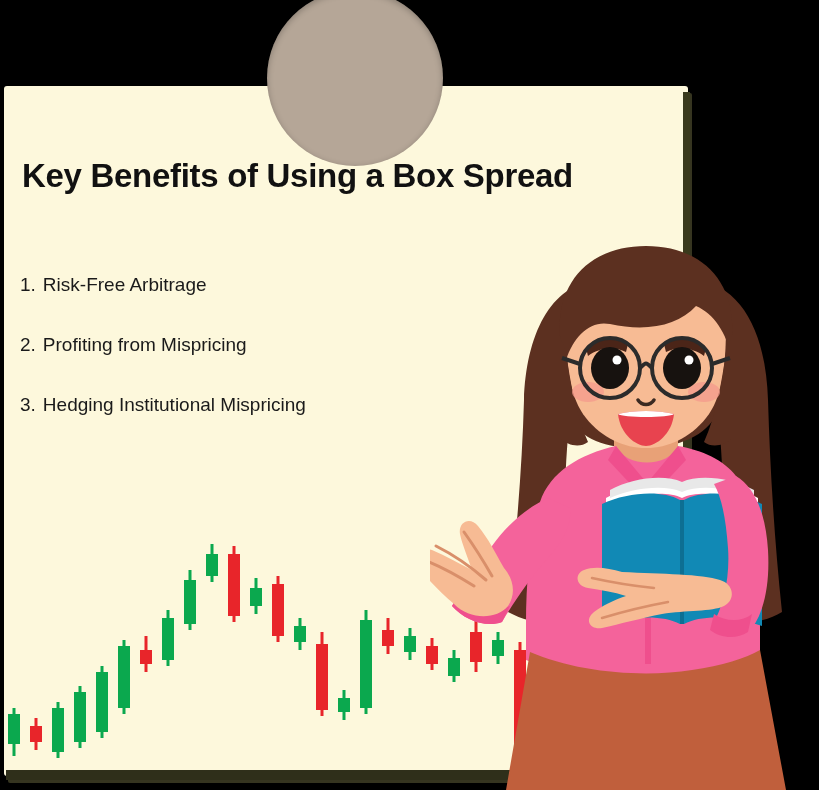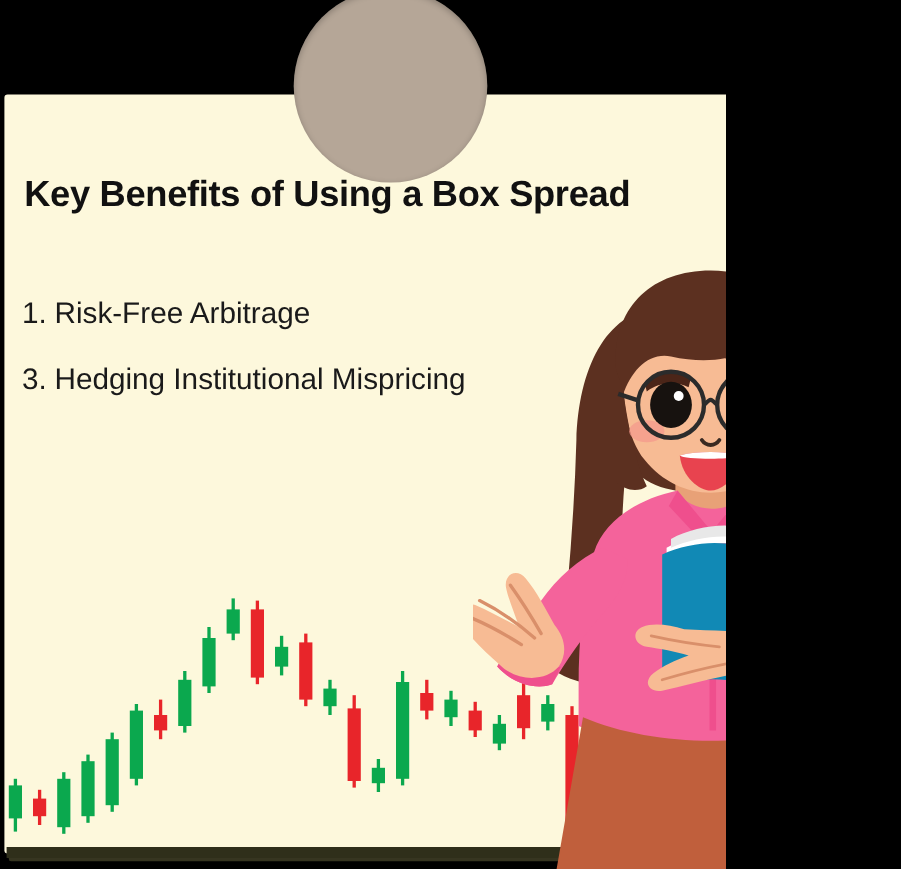--- a/index.html
+++ b/index.html
@@ -1,18 +1,18 @@
 <!DOCTYPE html>
 <html><head>
 <meta charset="utf-8">
 <style>
   html,body{margin:0;padding:0;background:#000;}
   #stage{
     position:relative;
-    width:660px;height:790px;
+    width:819px;height:790px;
     background:#000000;
     overflow:hidden;
     font-family:"Liberation Sans", sans-serif;
   }
   
   #board-shadow{
     position:absolute;
     left:8px; top:93px;
     width:684px; height:690px;
     background:#363520;
@@ -58,21 +58,21 @@
     white-space:nowrap;
   }
   #benefit-list{
     position:absolute;
     left:20px; top:255px;
     width:620px;
     margin:0; padding:0;
     list-style:none;
   }
   #benefit-list li{
-    font-size:27px;
+    font-size:19px;
     color:#1a1a1a;
     line-height:60px;
     white-space:nowrap;
   }
   #benefit-list li .num{ margin-right:7px; }
   
   #chart{
     position:absolute;
     left:0px; top:440px;
     width:690px; height:340px;
@@ -161,20 +161,23 @@
 
   <div id="pin"></div>
 
   <div id="title">Key Benefits of Using a Box Spread</div>
 
   <ul id="benefit-list">
     <li>
       <span class="num">1.</span><span>Risk-Free Arbitrage</span>
     </li>
     <li>
+      <span class="num">2.</span><span>Profiting from Mispricing</span>
+    </li>
+    <li>
       <span class="num">3.</span><span>Hedging Institutional Mispricing</span>
     </li>
   </ul>
 
   <svg id="character" viewBox="0 0 389 550">
 
     <path d="M168 40 C120 44 96 96 94 160 C92 230 86 300 78 372 C96 382 120 386 140 382
              C132 300 134 230 140 176 C150 200 176 208 210 208 C250 208 276 196 288 172
              C294 232 296 302 290 380 C312 386 336 382 352 372
              C344 296 340 226 338 160 C336 94 312 44 264 40 Z" fill="#5c3020"></path>

